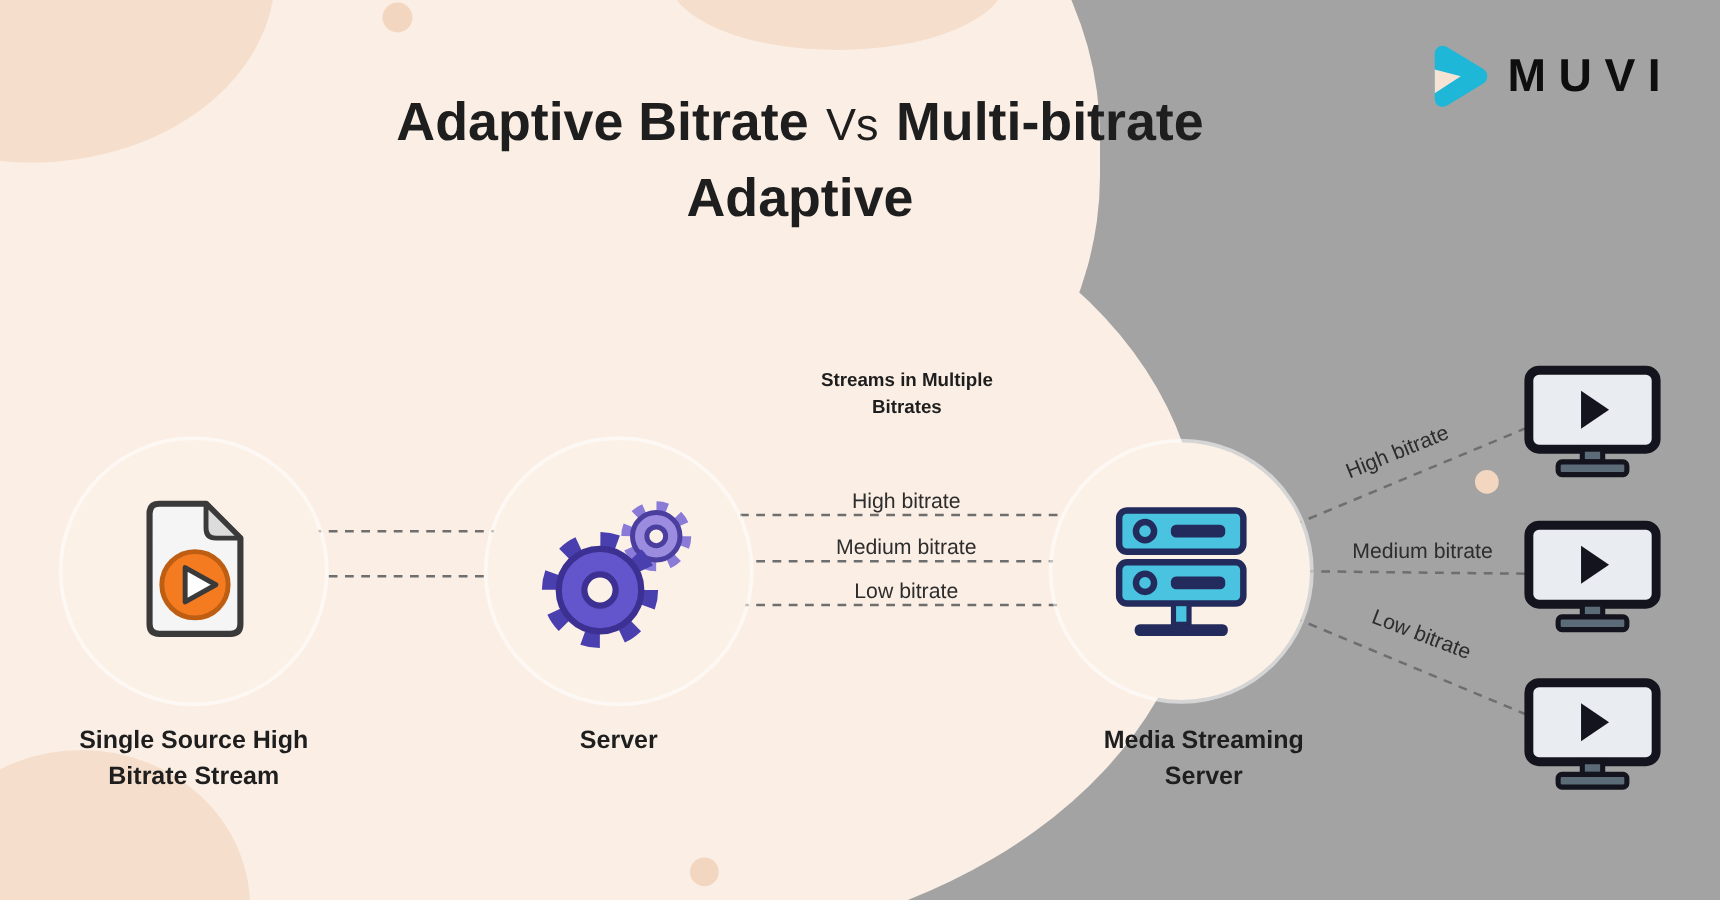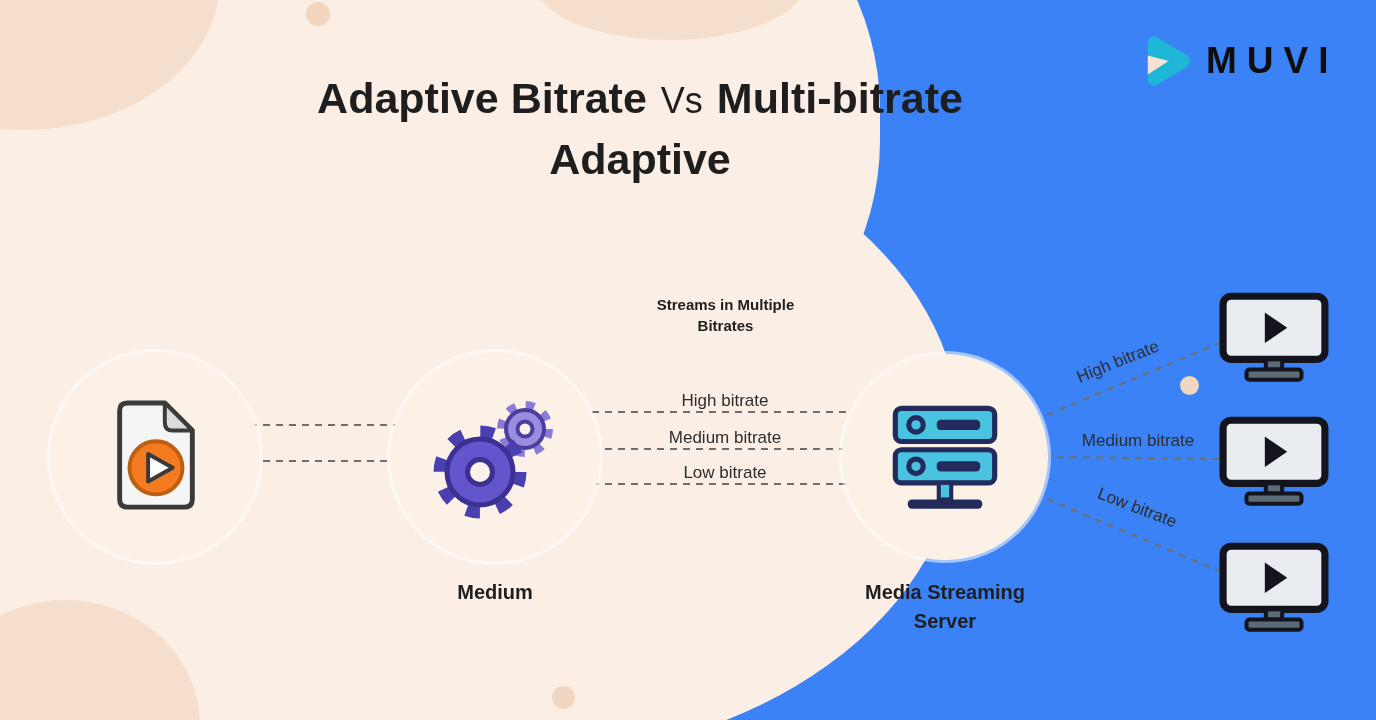--- a/index.html
+++ b/index.html
@@ -1,21 +1,21 @@
 <!DOCTYPE html>
 <html><head>
 <meta charset="utf-8">
 <style>
   * { margin:0; padding:0; box-sizing:border-box; }
   html,body { width:100%; height:100%; }
   body { font-family:"Liberation Sans", sans-serif; }
 
   .canvas {
     position:relative; width:1376px; height:720px;
-    background:#3b82f6; overflow:hidden;
+    background:#a3a3a3; overflow:hidden;
   }
 
   
   .blob { position:absolute; }
   .blob-light { background:#FBEFE5; }
   .blob-dark  { background:#F5DECC; }
   .bl1 { left:-180px; top:-260px; width:1060px; height:770px; border-radius:48%; }
   .bl2 { left:60px;  top:110px;  width:900px;  height:650px;  border-radius:50%; }
   .bl3 { left:-130px; top:360px; width:570px;  height:470px;  border-radius:50%; }
   .bd-tl { left:-170px; top:-170px; width:390px; height:300px; border-radius:50%; }
@@ -53,21 +53,21 @@
   .nc-encoder { left:390px; top:352px; width:210px; height:210px; }
   .nc-server  { left:842px; top:354px; width:206px; height:206px; }
 
   
   .node-label {
     position:absolute; text-align:center; font-weight:bold;
     font-size:20px; color:#1E1E1E; line-height:1.45; z-index:3;
   }
   .lbl-source  { left:45px;  top:578px; width:220px; }
   .lbl-encoder { left:395px; top:578px; width:200px; }
-  .lbl-server  { left:855px; top:578px; width:180px; }
+  .lbl-server  { left:873px; top:578px; width:180px; }
 
   .streams-header {
     position:absolute; left:628px; top:294px; width:195px;
     text-align:center; font-size:15px; font-weight:bold;
     color:#1E1E1E; line-height:1.4; z-index:3;
   }
   .stream-label {
     position:absolute; width:240px; left:605px; text-align:center;
     font-size:17px; color:#2D2D2D; z-index:3;
   }
@@ -159,21 +159,22 @@
       <circle cx="32" cy="26" r="7" fill="none" stroke="#232B5C" stroke-width="5"></circle>
       <rect x="52" y="21" width="42" height="10" rx="4" fill="#232B5C"></rect>
       <rect x="12" y="50" width="96" height="32" rx="6" fill="#49C3E0" stroke="#232B5C" stroke-width="5"></rect>
       <circle cx="32" cy="66" r="7" fill="none" stroke="#232B5C" stroke-width="5"></circle>
       <rect x="52" y="61" width="42" height="10" rx="4" fill="#232B5C"></rect>
       <rect x="54" y="82" width="12" height="16" fill="#49C3E0" stroke="#232B5C" stroke-width="4"></rect>
       <rect x="24" y="98" width="72" height="9" rx="4" fill="#232B5C"></rect>
     </svg>
   </div>
 
-  <div class="node-label lbl-encoder">Medium</div>
+  <div class="node-label lbl-source">Single Source High Bitrate Stream</div>
+  <div class="node-label lbl-encoder">Server</div>
   <div class="node-label lbl-server">Media Streaming Server</div>
 
   <div class="streams-header">Streams in Multiple Bitrates</div>
   <div class="stream-label sl0">High bitrate</div>
   <div class="stream-label sl1">Medium bitrate</div>
   <div class="stream-label sl2">Low bitrate</div>
 
   <div class="out-label ol0">High bitrate</div>
   <div class="out-label ol1">Medium bitrate</div>
   <div class="out-label ol2">Low bitrate</div>

